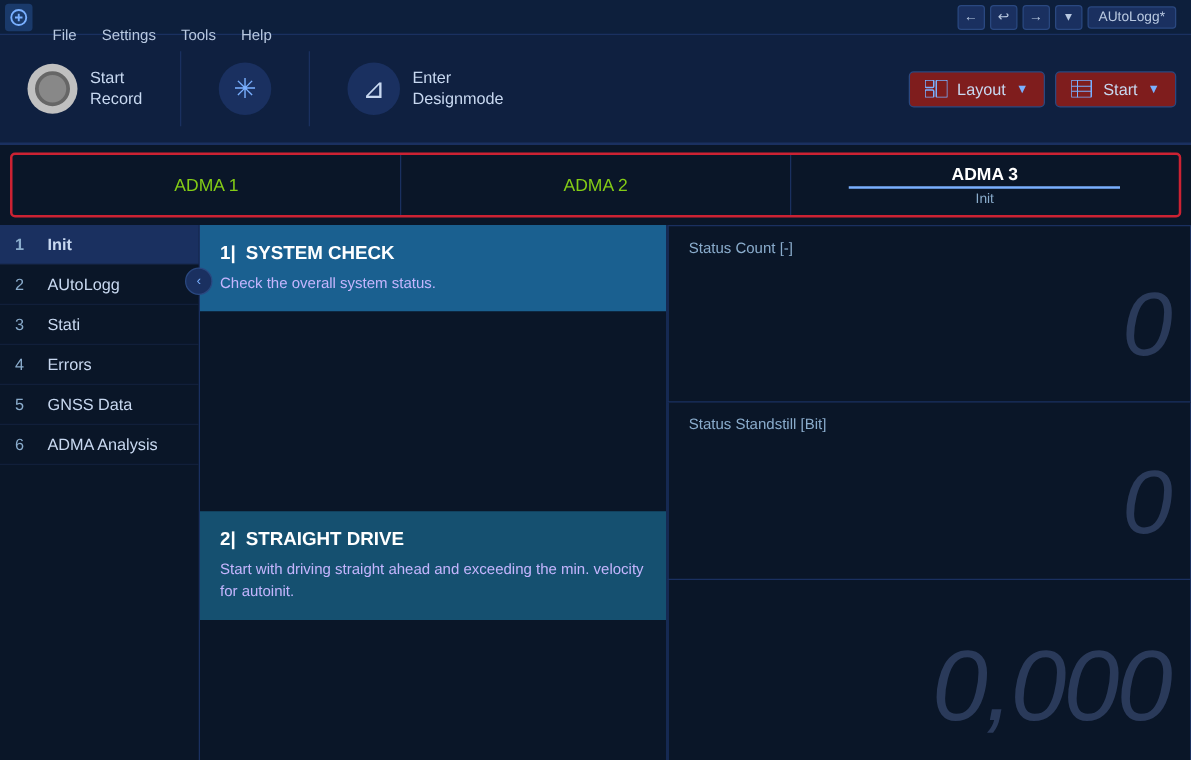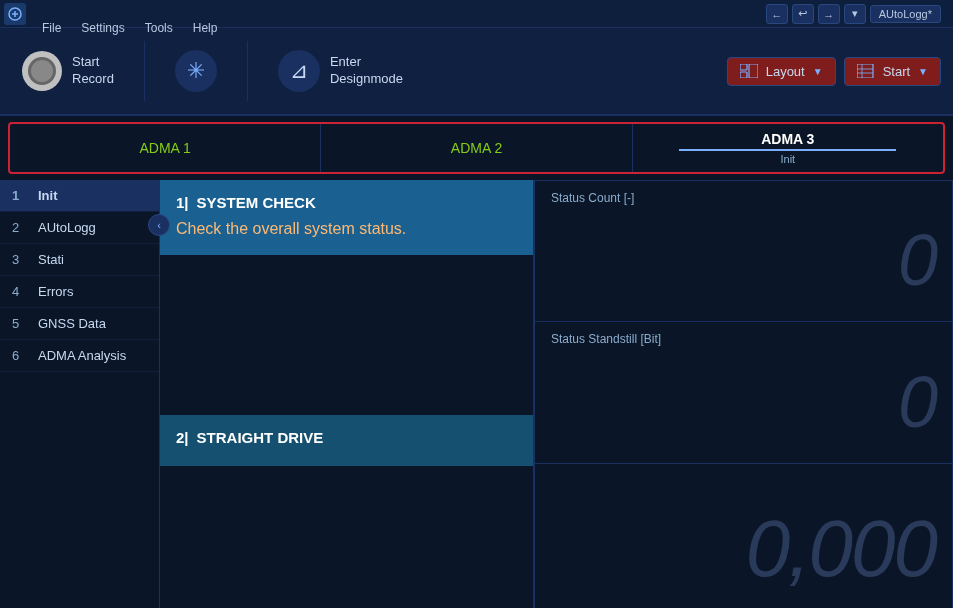--- a/index.html
+++ b/index.html
@@ -244,22 +244,22 @@
       align-items: center;
       gap: 8px;
       margin-bottom: 6px;
     }
     .step-num {
       font-size: 15px;
       font-weight: bold;
       color: #ffffff;
     }
     .step-desc {
-      font-size: 16px;
-      color: #fdba74;
+      font-size: 12px;
+      color: #c4b5fd;
       line-height: 1.5;
     }
     .step-spacer {
       height: 160px;
     }
     .step-card-2 {
       background: #155070;
       padding: 14px 16px;
     }
 
@@ -441,20 +441,21 @@
       <div class="step-desc">Check the overall system status.</div>
     </div>
 
     <div class="step-spacer"></div>
 
     <div class="step-card-2">
       <div class="step-title">
         <span class="step-num">2|</span>
         <span>STRAIGHT DRIVE</span>
       </div>
+      <div class="step-desc">Start with driving straight ahead and exceeding the min. velocity for autoinit.</div>
     </div>
   </div>
 
   <div class="right-panel">
 
     <div class="metric-card">
       <div class="metric-label">Status Count  [-]</div>
       <div class="metric-value">
         <span>0</span>
       </div>

